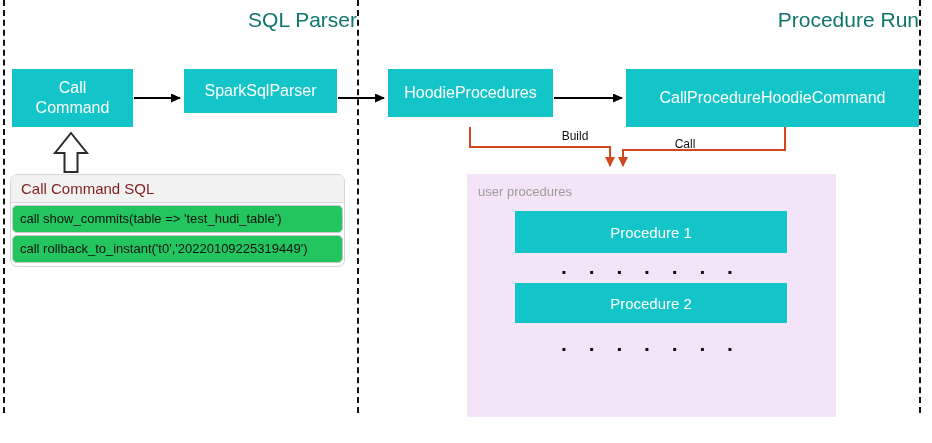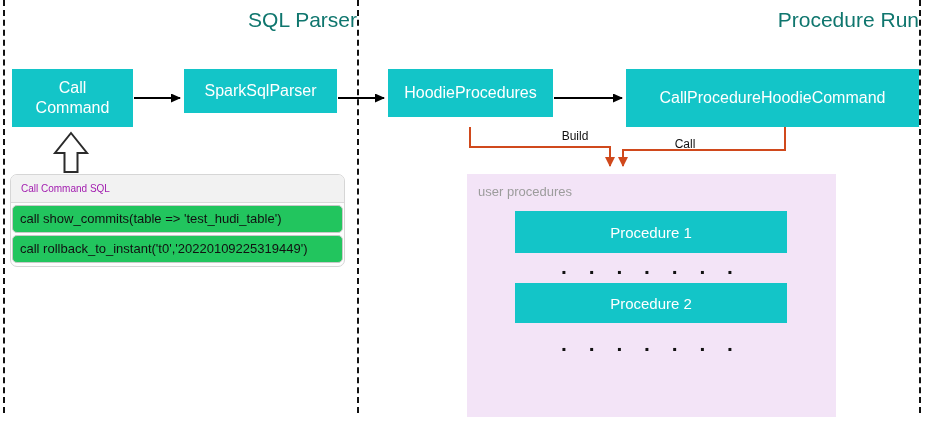--- a/index.html
+++ b/index.html
@@ -23,21 +23,21 @@
 
   .edge-label{position:absolute;font-size:12px;color:#111;text-align:center;}
 
   
   .sql-panel{
     position:absolute;left:10px;top:174px;width:335px;height:93px;
     background:#fdfdfd;border:1px solid #d6d6d6;border-radius:7px;
   }
   .sql-panel .hdr{
     height:28px;line-height:27px;background:#f2f2f2;border-bottom:1px solid #d9d9d9;
-    border-radius:6px 6px 0 0;padding-left:10px;font-size:10px;color:#a21caf;
+    border-radius:6px 6px 0 0;padding-left:10px;font-size:15px;color:#7f1d1d;
   }
   .sql-row{
     margin:2px 1px 0 1px;height:28px;line-height:26px;background:#22c55e;
     border:1px solid #c9c9c9;border-radius:5px;padding-left:7px;
     font-size:13px;color:#111;white-space:nowrap;overflow:hidden;
   }
 
   
   .user-procs{
     position:absolute;left:459px;top:174px;width:369px;height:243px;

